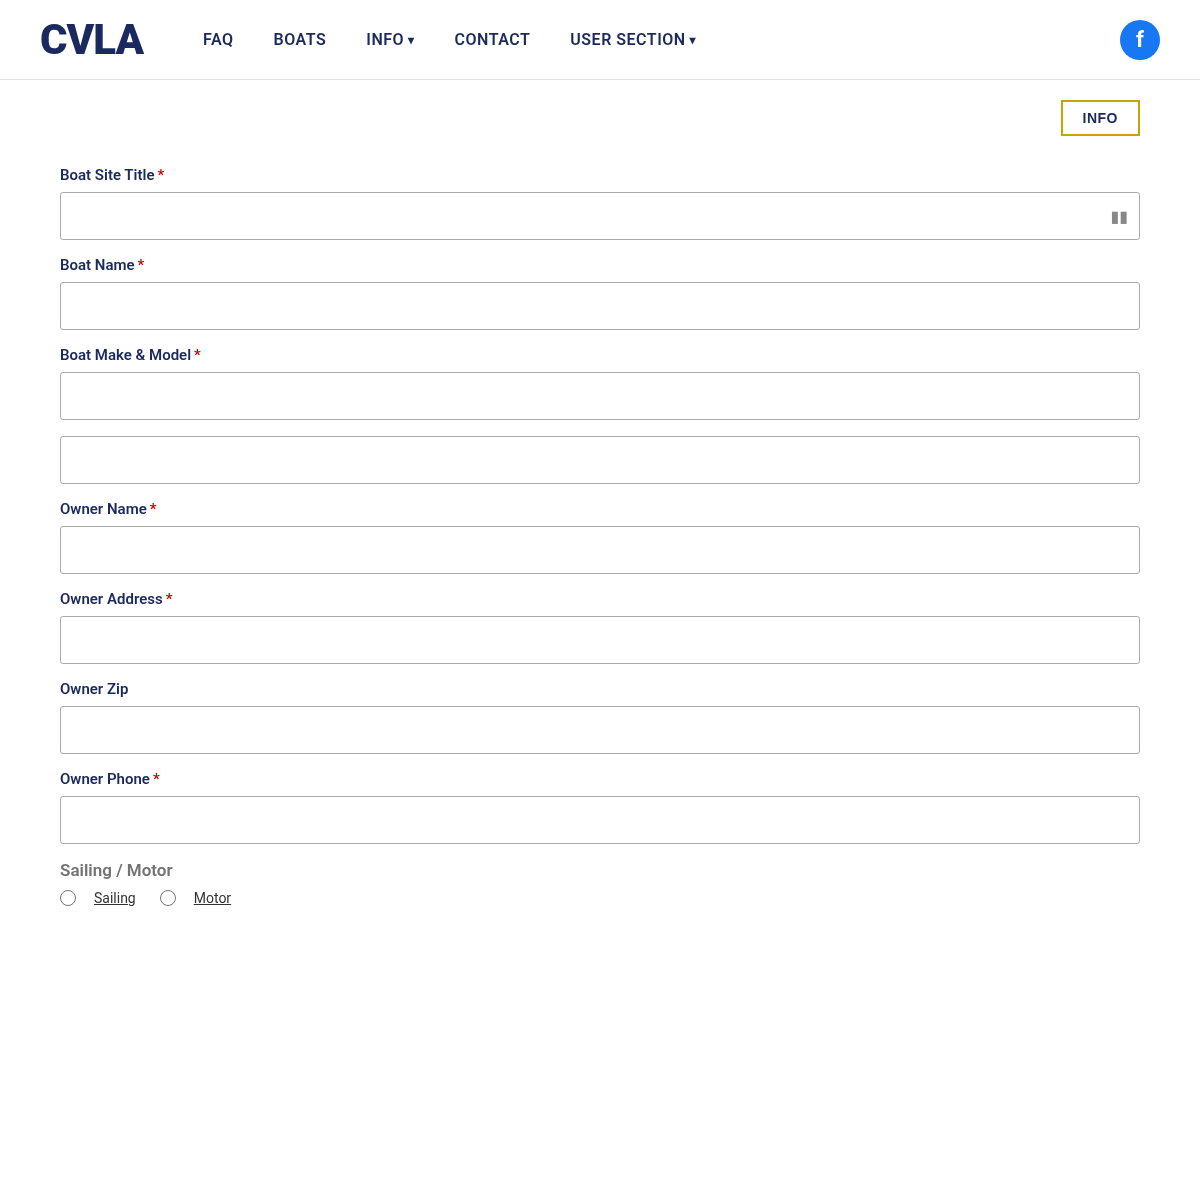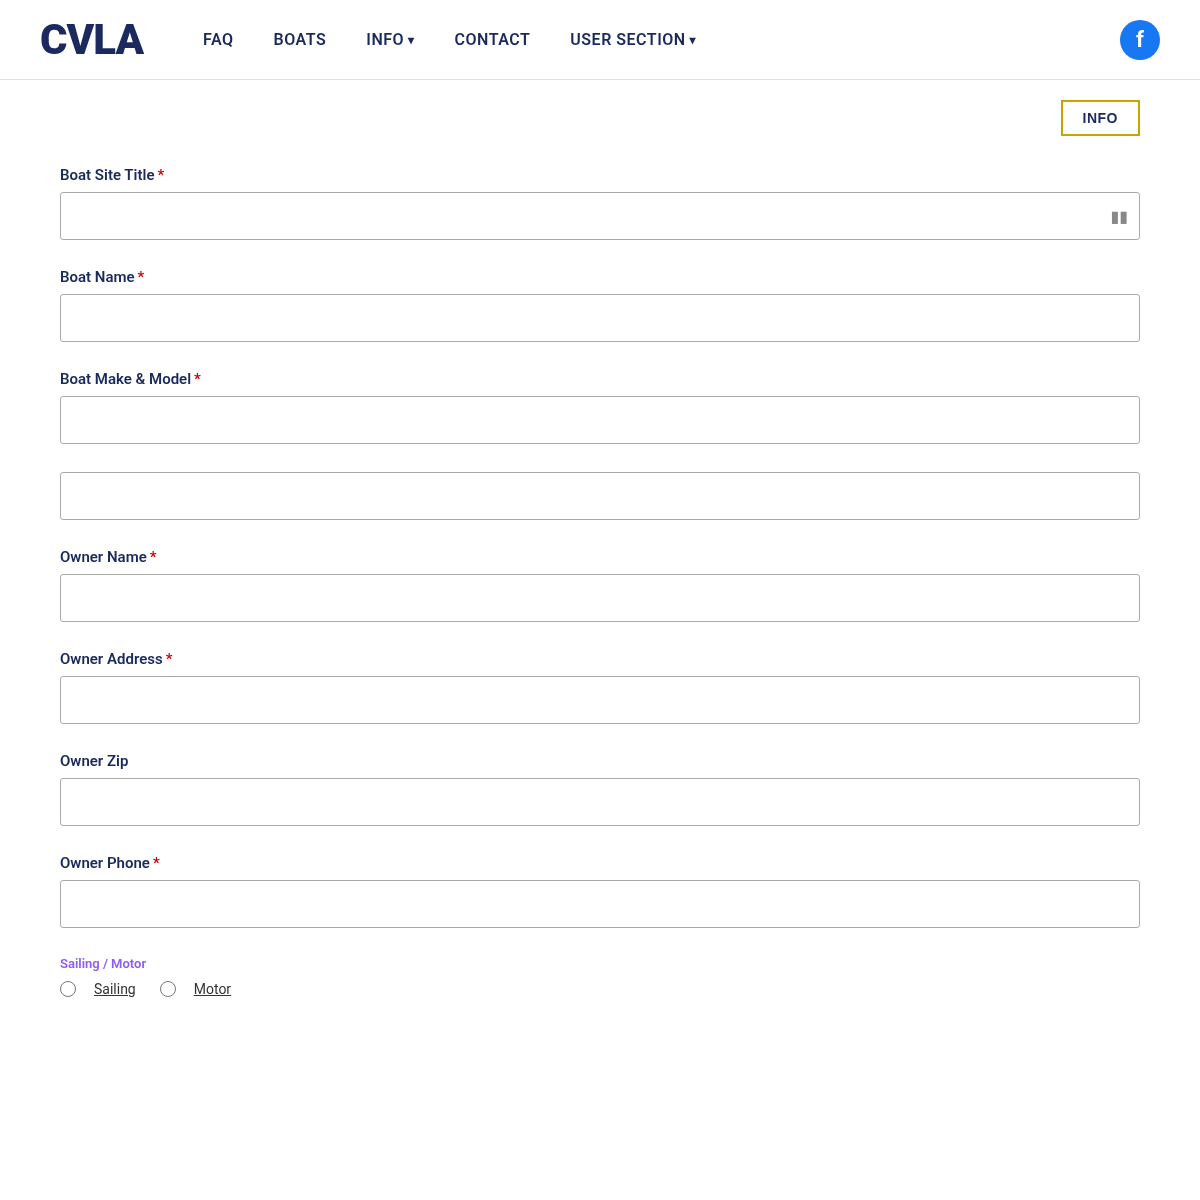--- a/index.html
+++ b/index.html
@@ -107,21 +107,21 @@
       color: #1a2a5e;
       padding: 8px 20px;
       font-size: 14px;
       font-weight: 700;
       cursor: pointer;
       letter-spacing: 0.5px;
     }
 
     
     .form-group {
-      margin-bottom: 28px;
+      margin-bottom: 16px;
     }
 
     .form-label {
       display: block;
       font-size: 15px;
       font-weight: 600;
       color: #1a2a5e;
       margin-bottom: 8px;
     }
 
@@ -154,23 +154,23 @@
       right: 12px;
       top: 50%;
       transform: translateY(-50%);
       color: #888;
       font-size: 16px;
       pointer-events: none;
     }
 
     
     .radio-section-label {
-      font-size: 13px;
-      font-weight: 600;
-      color: #8b5cf6;
+      font-size: 17px;
+      font-weight: 600;
+      color: #737373;
       margin-bottom: 10px;
       display: block;
     }
 
     .radio-group {
       display: flex;
       gap: 24px;
       align-items: center;
     }
 

